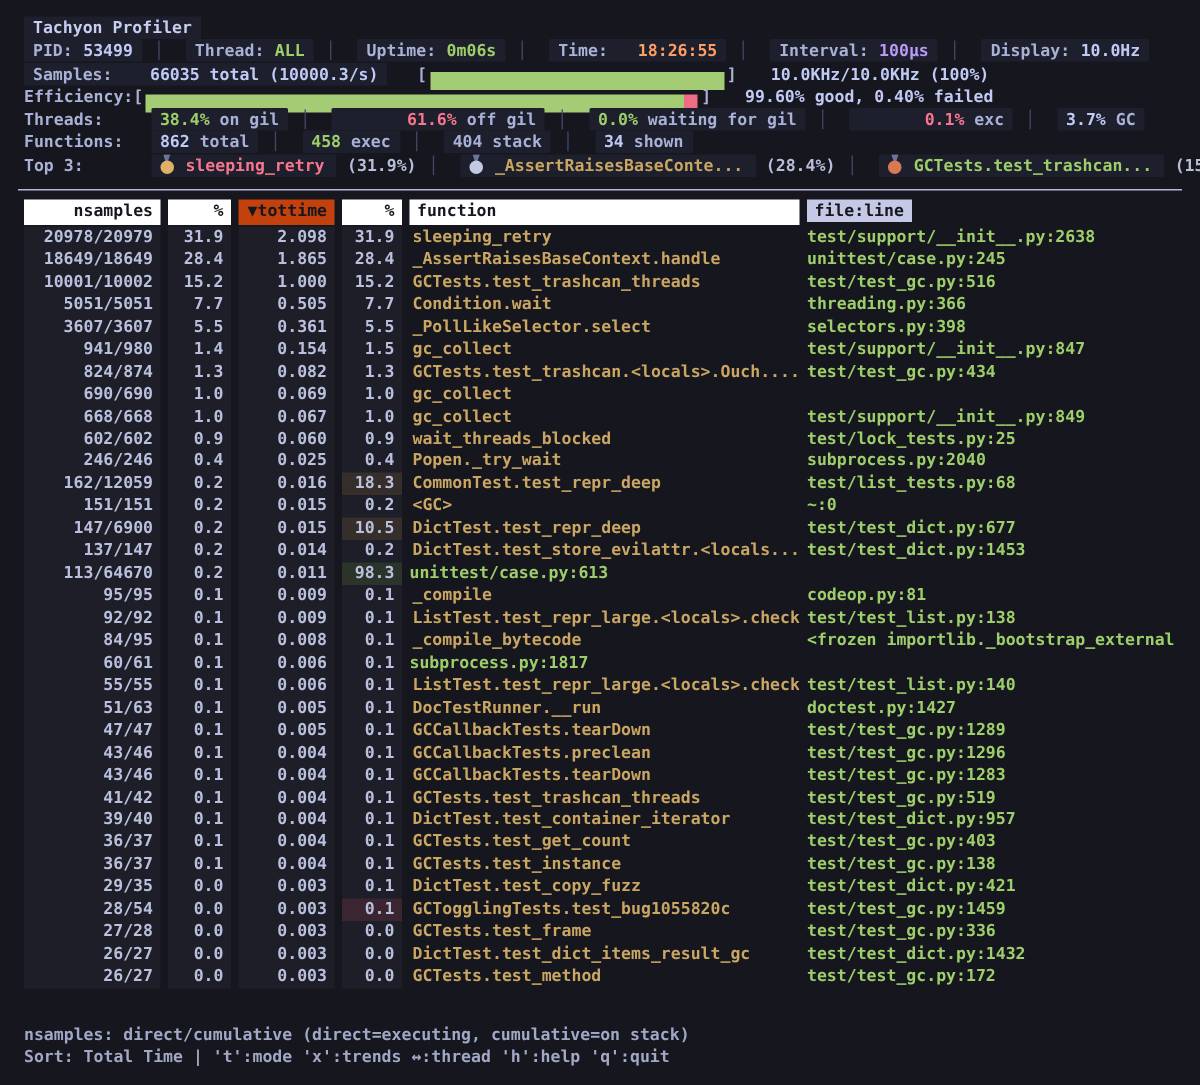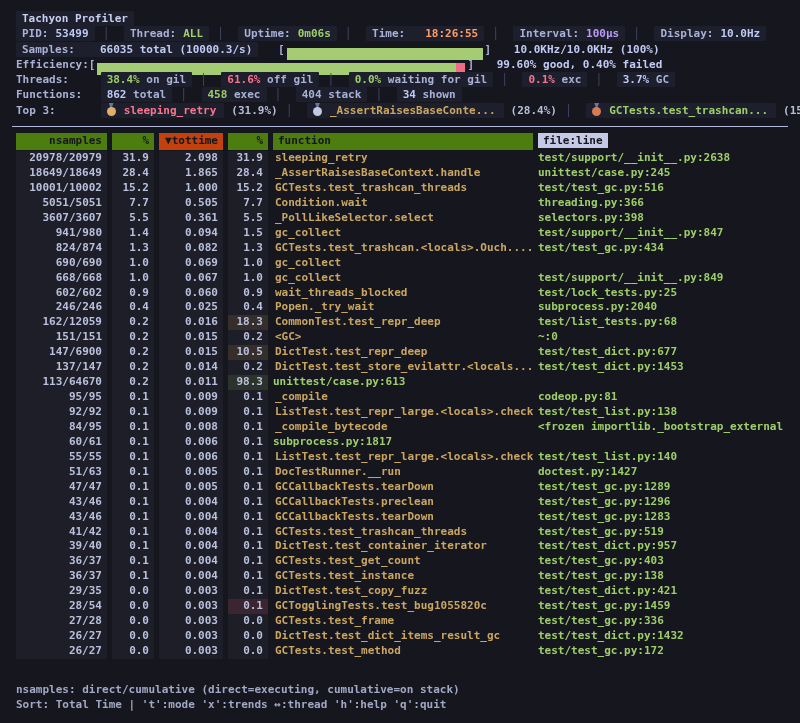--- a/index.html
+++ b/index.html
@@ -11,38 +11,38 @@
   .chip{background:#1d1f2c;padding:1px 6px;border-radius:1px;}
   .title{color:#c8cef0;}
   .lbl{color:#a9b1d6;margin-right:7px;}
   .w-label{display:inline-block;width:78px;margin-right:0;}
   .sep{color:#414868;margin:0 8px;}
   .after{margin-left:16px;color:#c0caf5;}
   .bracket{color:#a9b1d6;}
   
   .c-bright{color:#c0caf5;}
   .c-green{color:#9ece6a;}
-  .c-red{color:#f7768e;}
+  .c-red{color:#f7768e;margin-left:44px;}
   .c-orange{color:#ff9e64;margin-left:13px;}
   .c-yellow{color:#c9a662;}
   .c-purple{color:#bb9af7;}
   
   .bar{display:inline-block;height:12px;vertical-align:-2px;background:#16161e;font-size:0;}
   .samples-bar{width:196px;margin:0 2px;}
   .eff-bar{width:368px;margin:0 2px;}
   .fill{display:inline-block;height:12px;vertical-align:top;}
   .fill.green{background:#a3cc74;}
   .fill.pink{background:#ee6d85;}
   
   .rule{height:1px;background:#b4b9dc;margin:8px -4px 6px -4px;}
   
   .trow{display:grid;grid-template-columns:91px 42px 64px 40px 260px auto;column-gap:5px;
         height:14.95px;line-height:14.95px;white-space:nowrap;}
   .thead{height:17px;line-height:15px;margin-bottom:1px;}
-  .hc{background:#4d7c0f;color:#16161e;padding:0 5px;overflow:hidden;}
+  .hc{background:#ffffff;color:#16161e;padding:0 5px;overflow:hidden;}
   .hc.num{text-align:right;}
   .hc-sort{background:#c2410c;}
   .hc-fit{background:#c5c9e6;color:#16161e;padding:0 5px;display:inline-block;}
   .cell{overflow:hidden;}
   .cell.num{text-align:right;padding-right:5px;color:#b9c0dd;}
   .stripe{background:rgba(192,202,245,0.05);}
   .cell.func{color:#c9a662;padding-left:2px;}
   .cell.file{color:#9ece6a;}
   .c-r{color:#f7768e;}
   .c-g{color:#9ece6a;}
@@ -190,21 +190,21 @@
         <span class="cell num stripe c-r">5.5</span>
         <span class="cell num stripe">0.361</span>
         <span class="cell num stripe c-r">5.5</span>
         <span class="cell func">_PollLikeSelector.select</span>
         <span class="cell file">selectors.py:398</span>
       </div>
 
       <div class="trow">
         <span class="cell num stripe">941/980</span>
         <span class="cell num stripe c-r">1.4</span>
-        <span class="cell num stripe">0.094</span>
+        <span class="cell num stripe">0.154</span>
         <span class="cell num stripe c-r">1.5</span>
         <span class="cell func">gc_collect</span>
         <span class="cell file">test/support/__init__.py:847</span>
       </div>
 
       <div class="trow">
         <span class="cell num stripe">824/874</span>
         <span class="cell num stripe c-r">1.3</span>
         <span class="cell num stripe">0.082</span>
         <span class="cell num stripe c-r">1.3</span>

